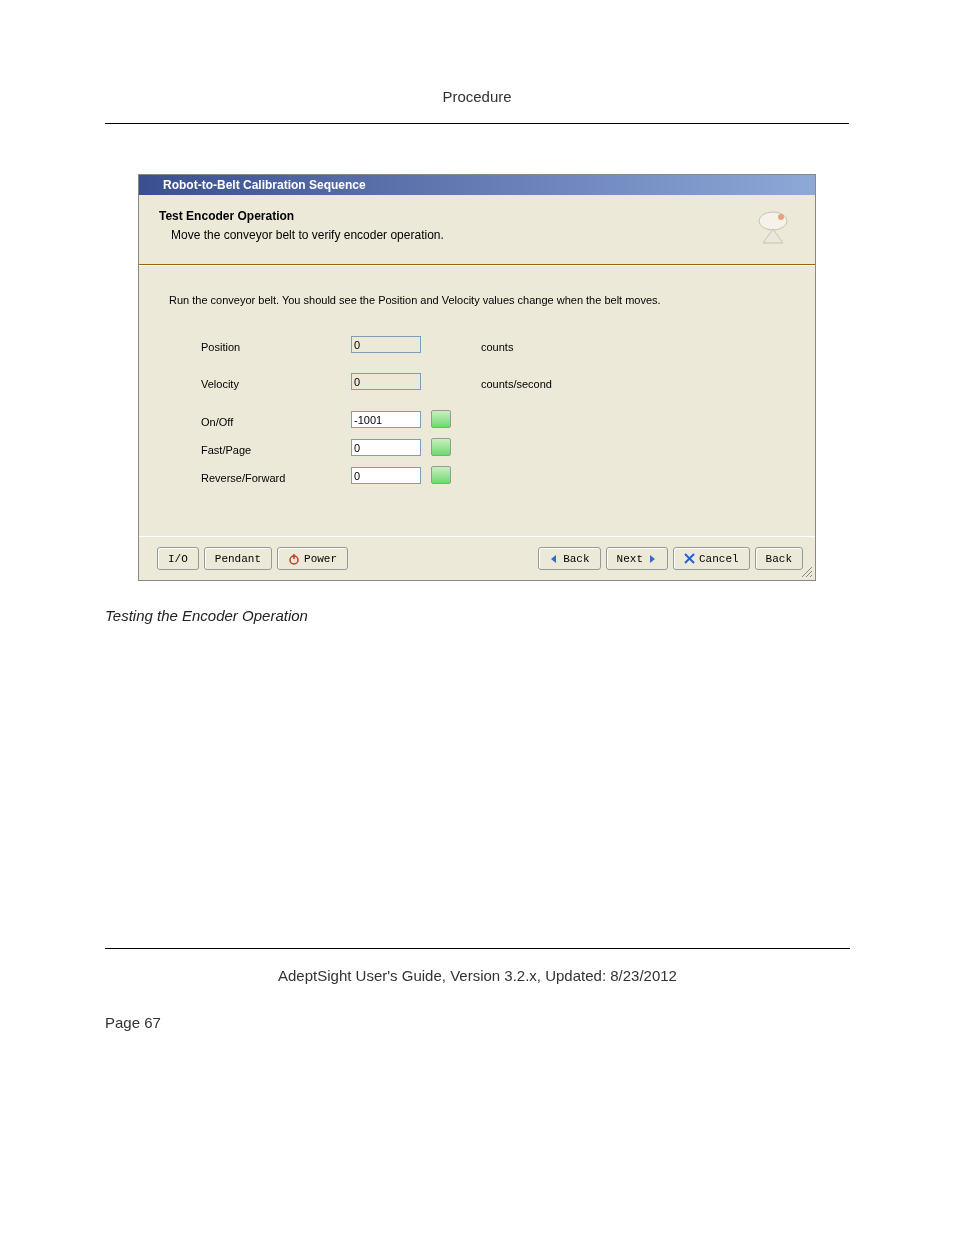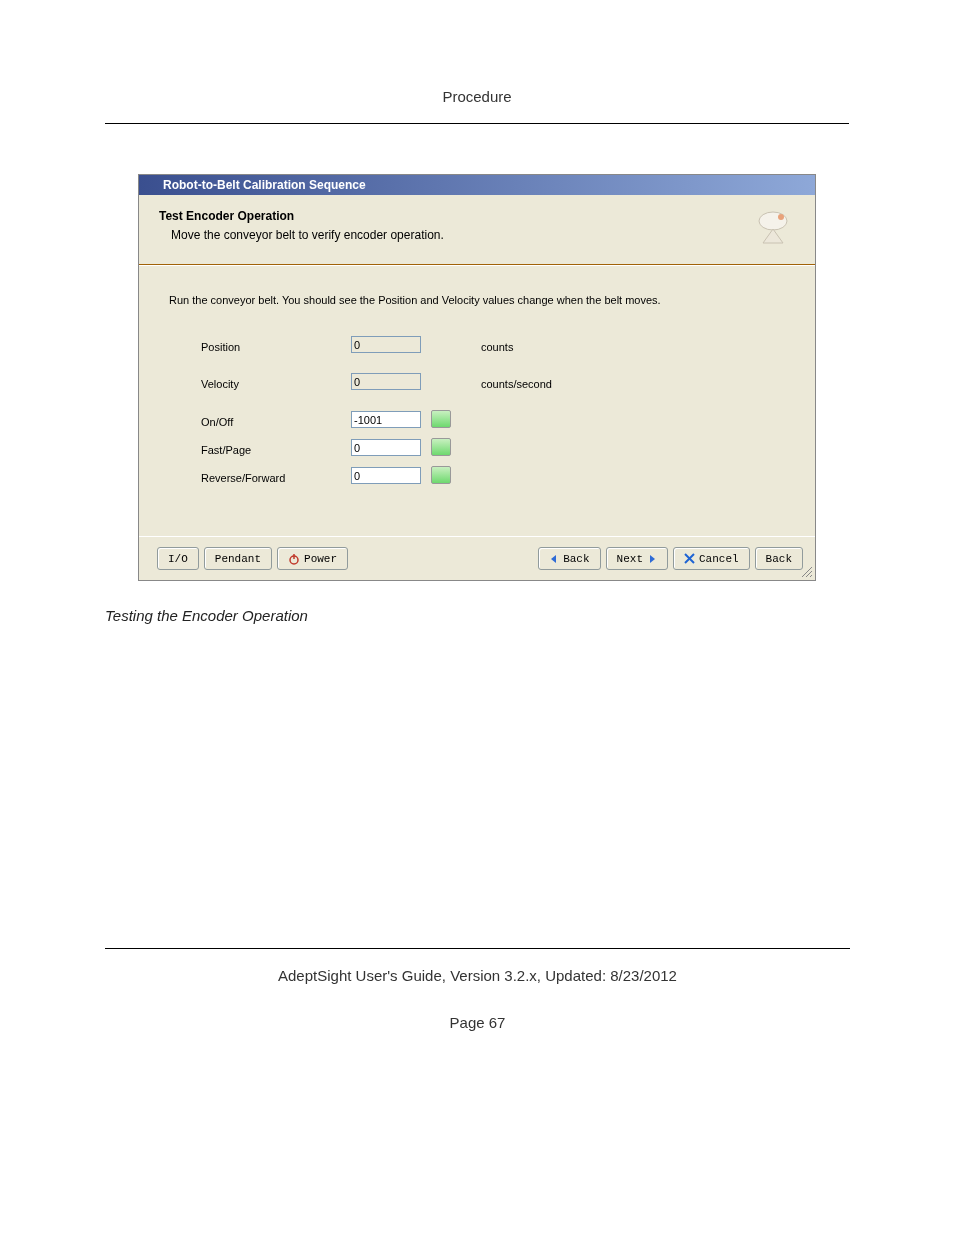--- a/index.html
+++ b/index.html
@@ -24,21 +24,21 @@
   .gbtn{width:18px;height:16px;margin-left:10px;border:1px solid #999;border-radius:2px;background:linear-gradient(#c8f0c0,#6ed96e);display:inline-block}
   .dlg-foot{border-top:1px solid #fff;padding:10px 12px 10px 18px;display:flex;align-items:center;gap:0;position:relative}
   .btn{background:#ece9d8;border:1px solid #919b9c;border-radius:3px;font-family:Liberation Mono, monospace;font-size:11px;height:23px;padding:0 10px;display:inline-flex;align-items:center;gap:4px;cursor:default;box-shadow:inset 1px 1px 0 #fff}
   .btn+.btn{margin-left:5px}
   .grip{position:absolute;right:2px;bottom:2px;width:14px;height:14px}
   .caption{font-style:italic;font-family:Verdana,Arial,sans-serif;font-size:15px;margin:26px 0 24px 0;color:#222}
   .para{font-family:Verdana,Arial,sans-serif;font-size:15px;line-height:1.55;color:#111;margin:0}
   .footer{position:absolute;bottom:60px;left:105px;right:104px}
   .hr2{border:0;border-top:1.5px solid #000;margin:0 0 18px 0}
   .footline{text-align:center;font-family:Verdana,Arial,sans-serif;font-size:15px;color:#333}
-  .pagenum{text-align:center;font-family:Verdana,Arial,sans-serif;font-size:15px;color:#333;margin-top:30px}
+  .pagenum{text-align:left;font-family:Verdana,Arial,sans-serif;font-size:15px;color:#333;margin-top:30px}
   .ic{display:inline-block;vertical-align:middle}
 </style>
 </head>
 <body>
 
 <div class="page">
   <div class="header-title">Procedure</div>
   <hr class="hr">
 
   <div class="dialog">

